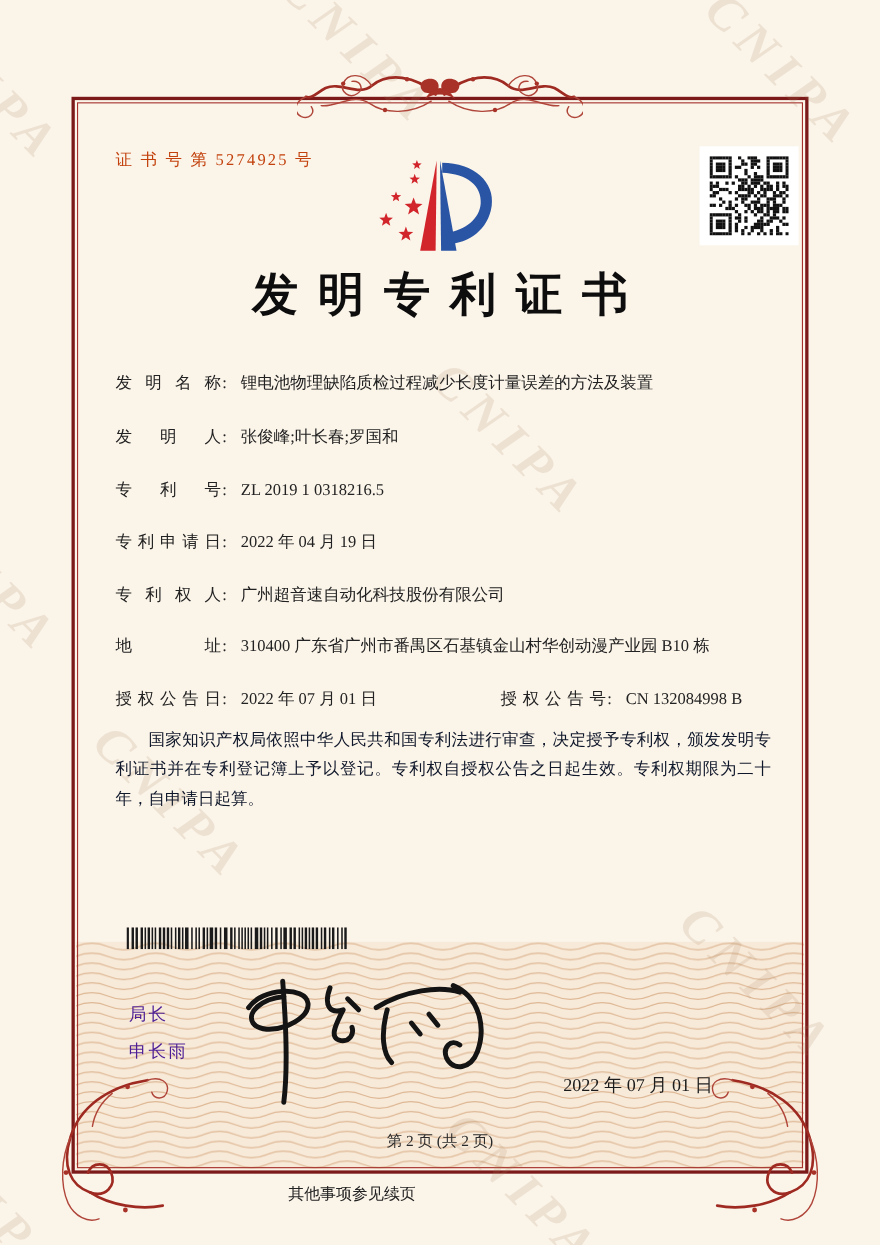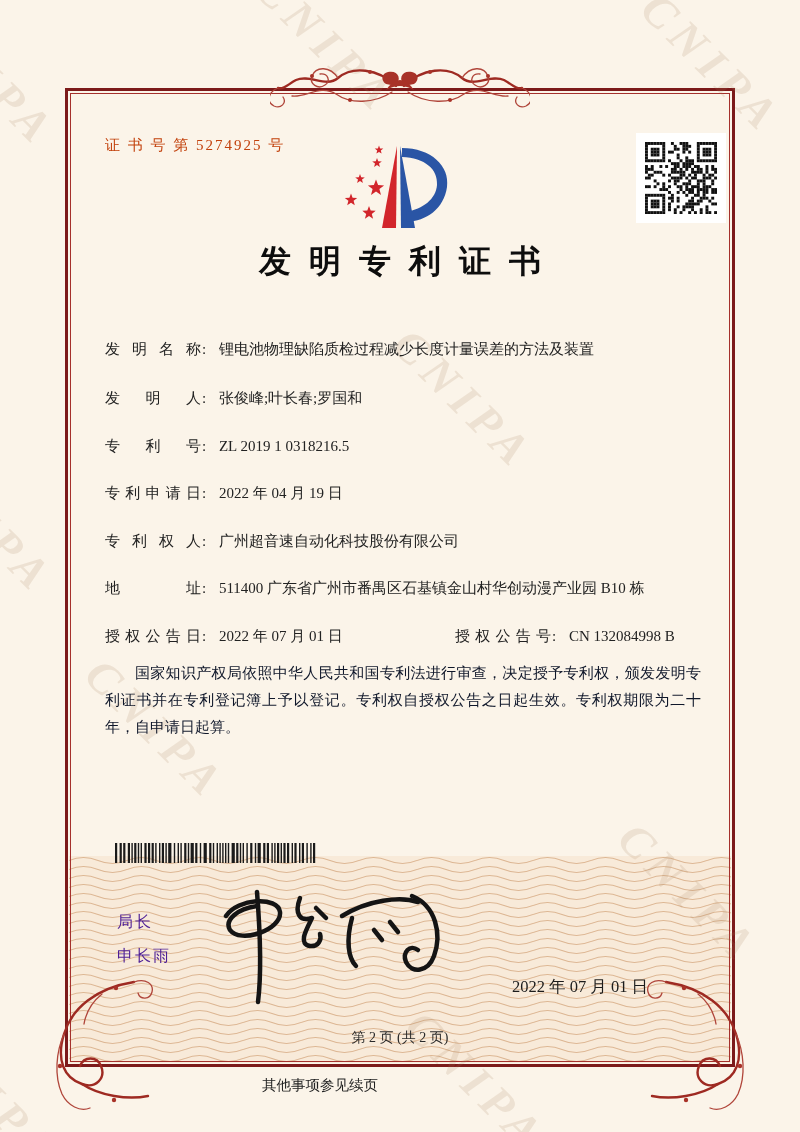--- a/index.html
+++ b/index.html
@@ -41,21 +41,21 @@
     position:absolute; left:105px; top:136px;
     font-size:15px; letter-spacing:2px; color:#c2410c;
   }
   .logo{ position:absolute; left:333px; top:133px; }
   .qr-box{
     position:absolute; left:636px; top:133px; width:90px; height:90px;
     background:#fff; display:flex; align-items:center; justify-content:center;
   }
   .title{
     position:absolute; left:0; top:240px; width:800px;
-    text-align:center; font-size:32px; font-weight:bold; color:#0d0d0d;
+    text-align:center; font-size:42px; font-weight:bold; color:#0d0d0d;
     letter-spacing:18px; text-indent:18px;
   }
   .row{ position:absolute; left:105px; font-size:15px; color:#222; line-height:1.5; }
   .justify-label{
     display:inline-flex; justify-content:space-between;
     width:96px; vertical-align:top; color:#222;
   }
   .colon{ margin-left:1px; }
   .val{ margin-left:9px; }
   .val-block{ display:inline-block; width:430px; vertical-align:top; }
@@ -511,21 +511,21 @@
           <span>权</span>
           <span>人</span>
         </span><span class="colon">:</span>
       <span class="val">广州超音速自动化科技股份有限公司</span>
     </div>
     <div class="row" style="top:577px;">
       <span class="justify-label">
           <span>地</span>
           <span>址</span>
         </span><span class="colon">:</span>
-      <span class="val val-block">511400 广东省广州市番禺区石基镇金山村华创动漫产业园 B10 栋</span>
+      <span class="val val-block">310400 广东省广州市番禺区石基镇金山村华创动漫产业园 B10 栋</span>
     </div>
     <div class="row" style="top:625px;">
       <span class="justify-label">
           <span>授</span>
           <span>权</span>
           <span>公</span>
           <span>告</span>
           <span>日</span>
         </span><span class="colon">:</span>
       <span class="val">2022 年 07 月 01 日</span>

